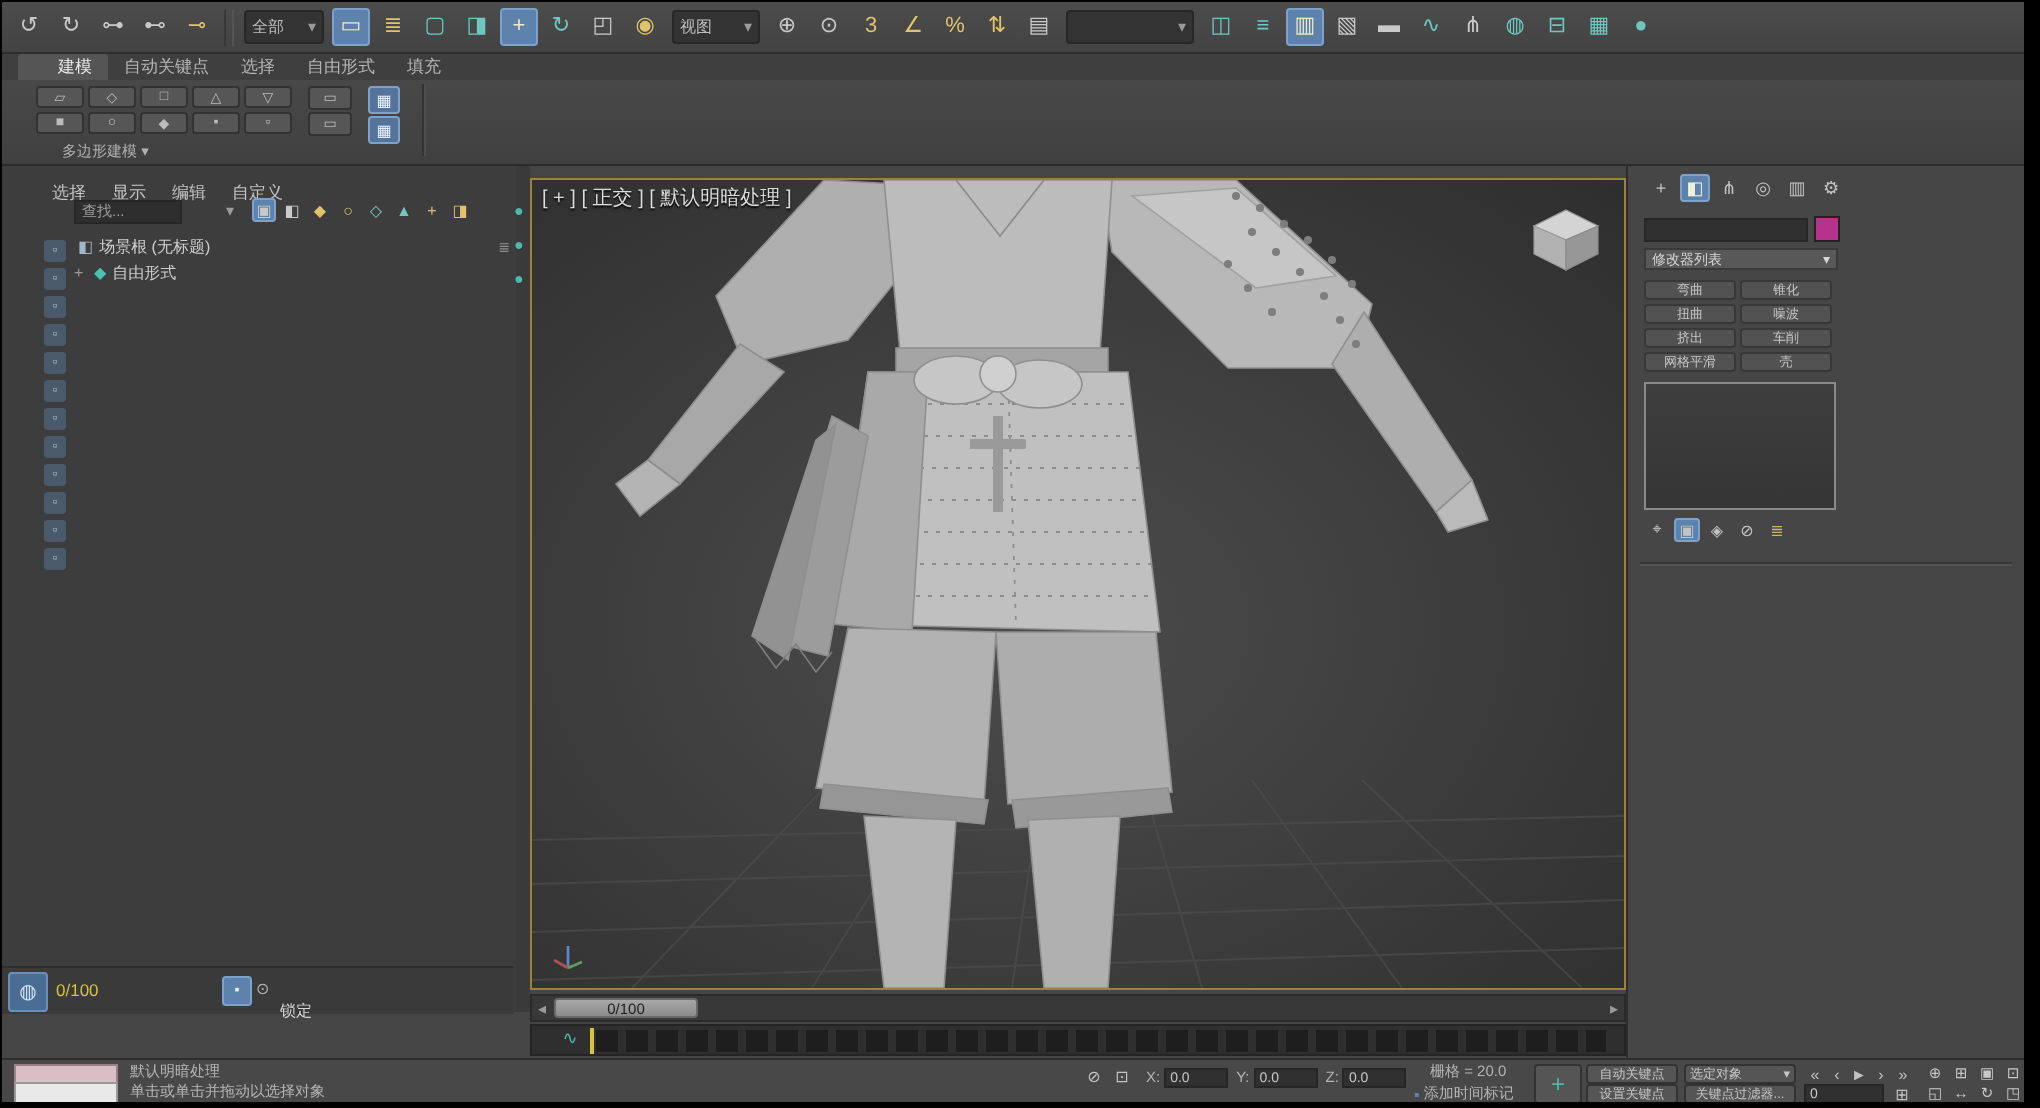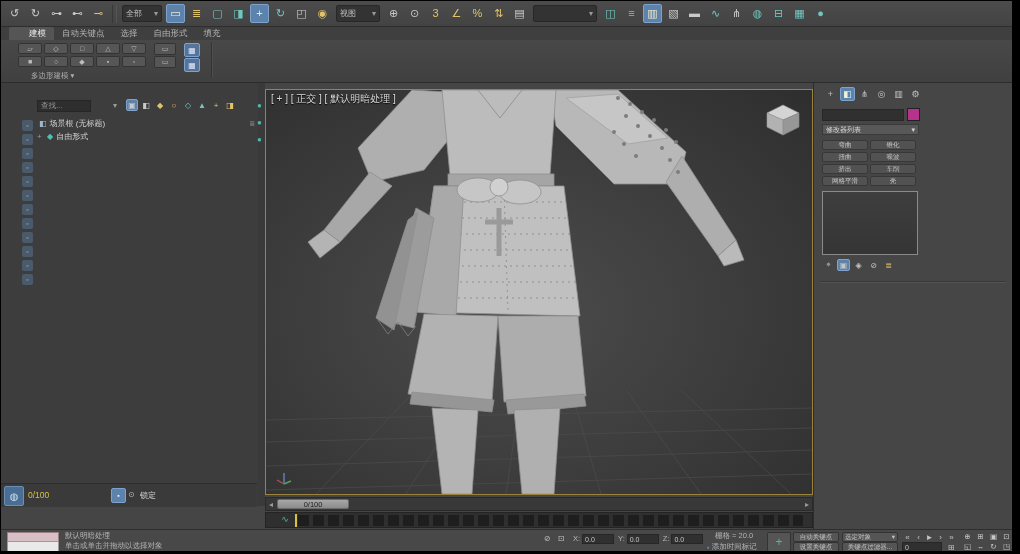--- a/index.html
+++ b/index.html
@@ -168,20 +168,23 @@
       </div>
       <div class="abs" style="left:30px;top:31px;" id="rib-group-label">
         <span>多边形建模</span>
         <span>▾</span>
       </div>
       <div class="abs" style="left:210px;top:2px;width:1px;height:36px;background:#333;border-right:1px solid #4e4e4e;"></div>
     </div>
   </div>
 
   <div id="explorer" class="abs">
+    <div class="abs" style="left:25px;top:3px;">
+      <div class="exp-menu">选择</div><div class="exp-menu">显示</div><div class="exp-menu">编辑</div><div class="exp-menu">自定义</div>
+    </div>
     <div class="abs" style="left:36px;top:17px;width:54px;" id="exp-search">查找...</div>
     <div class="abs" style="left:112px;top:18px;font-size:8px;color:#9a9a9a;">▾</div>
     <div class="abs" style="left:124px;top:16px;display:flex;">
       <div class="g-icon active">▣</div>
         <div class="g-icon">◧</div>
         <div class="g-icon" style="color: rgb(224, 195, 106);">◆</div>
         <div class="g-icon" style="color: rgb(224, 195, 106);">○</div>
         <div class="g-icon" style="color: rgb(111, 199, 191);">◇</div>
         <div class="g-icon" style="color: rgb(111, 199, 191);">▲</div>
         <div class="g-icon" style="color: rgb(224, 195, 106);">+</div>
@@ -215,21 +218,21 @@
       </div>
     </div>
 
     <div class="abs" style="left:0;top:400px;width:256px;height:23px;background:#3a3a3a;border-top:1px solid #2e2e2e;">
       <div class="abs" style="left:3px;top:2px;width:18px;height:18px;background:#4a6d94;border:1px solid #6b90b8;border-radius:2px;
            display:flex;align-items:center;justify-content:center;font-size:10px;color:#cfe3f5;">◍</div>
       <div class="abs" style="left:27px;top:6px;font-size:8.5px;color:#d8c23e;">0/100</div>
       <div class="abs" style="left:110px;top:4px;width:13px;height:13px;background:#5d82ab;border:1px solid #7da3cc;border-radius:2px;
            display:flex;align-items:center;justify-content:center;font-size:7px;color:#eef;">▪</div>
       <div class="abs" style="left:127px;top:6px;font-size:8px;color:#b0b0b0;">⊙</div>
-      <div class="abs" style="left:139px;top:6px;font-size:8px;color:#d6d6d6;">锁定</div>
+      <div class="abs" style="left:139px;top:16px;font-size:8px;color:#d6d6d6;">锁定</div>
     </div>
   </div>
 
   <div class="abs" style="left:257px;top:82px;width:7px;height:423px;background:#3a3a3a;"></div>
   <div class="abs" style="left:256px;top:92px;width:9px;">
     <div style="width:8px;height:8px;margin:9px 0;color:#4db8ac;font-size:8px;line-height:8px;">●</div>
       <div style="width:8px;height:8px;margin:9px 0;color:#4db8ac;font-size:8px;line-height:8px;">●</div>
       <div style="width:8px;height:8px;margin:9px 0;color:#4db8ac;font-size:8px;line-height:8px;">●</div>
   </div>
 

